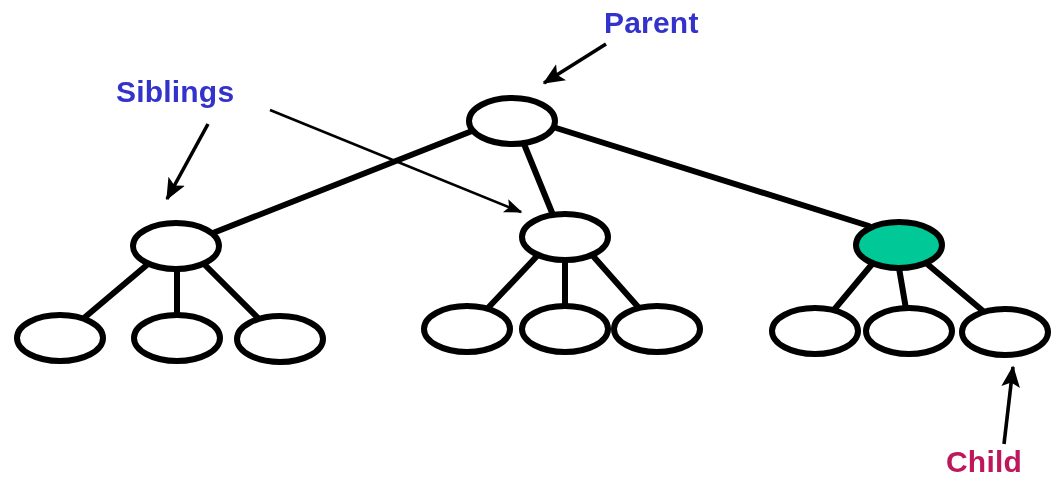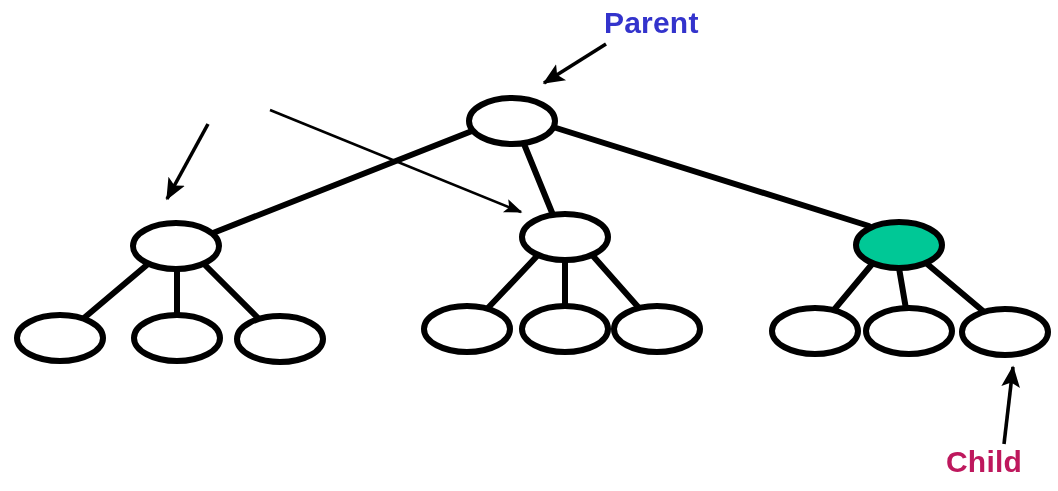--- a/index.html
+++ b/index.html
@@ -87,16 +87,17 @@
     <g id="annotation-arrows-group">
         <line x1="606" y1="44" x2="544" y2="83" stroke="#000000" stroke-width="3.6" marker-end="url(#arrowhead-thick)"></line>
         <line x1="208" y1="124" x2="167" y2="199" stroke="#000000" stroke-width="3.6" marker-end="url(#arrowhead-thick)"></line>
         <line x1="1004" y1="444" x2="1013" y2="367" stroke="#000000" stroke-width="3.6" marker-end="url(#arrowhead-thick)"></line>
         <line x1="270" y1="110" x2="521" y2="212" stroke="#000000" stroke-width="2.6" marker-end="url(#arrowhead-thin)"></line>
       </g>
   </svg>
 
   <div class="annotation-label" id="label-parent" style="color: rgb(51, 51, 204);">Parent</div>
 
+  <div class="annotation-label" id="label-siblings" style="color: rgb(51, 51, 204);">Siblings</div>
 
   <div class="annotation-label" id="label-child" style="color: #be185d;">Child</div>
 
 </div>
 
 </body></html>

